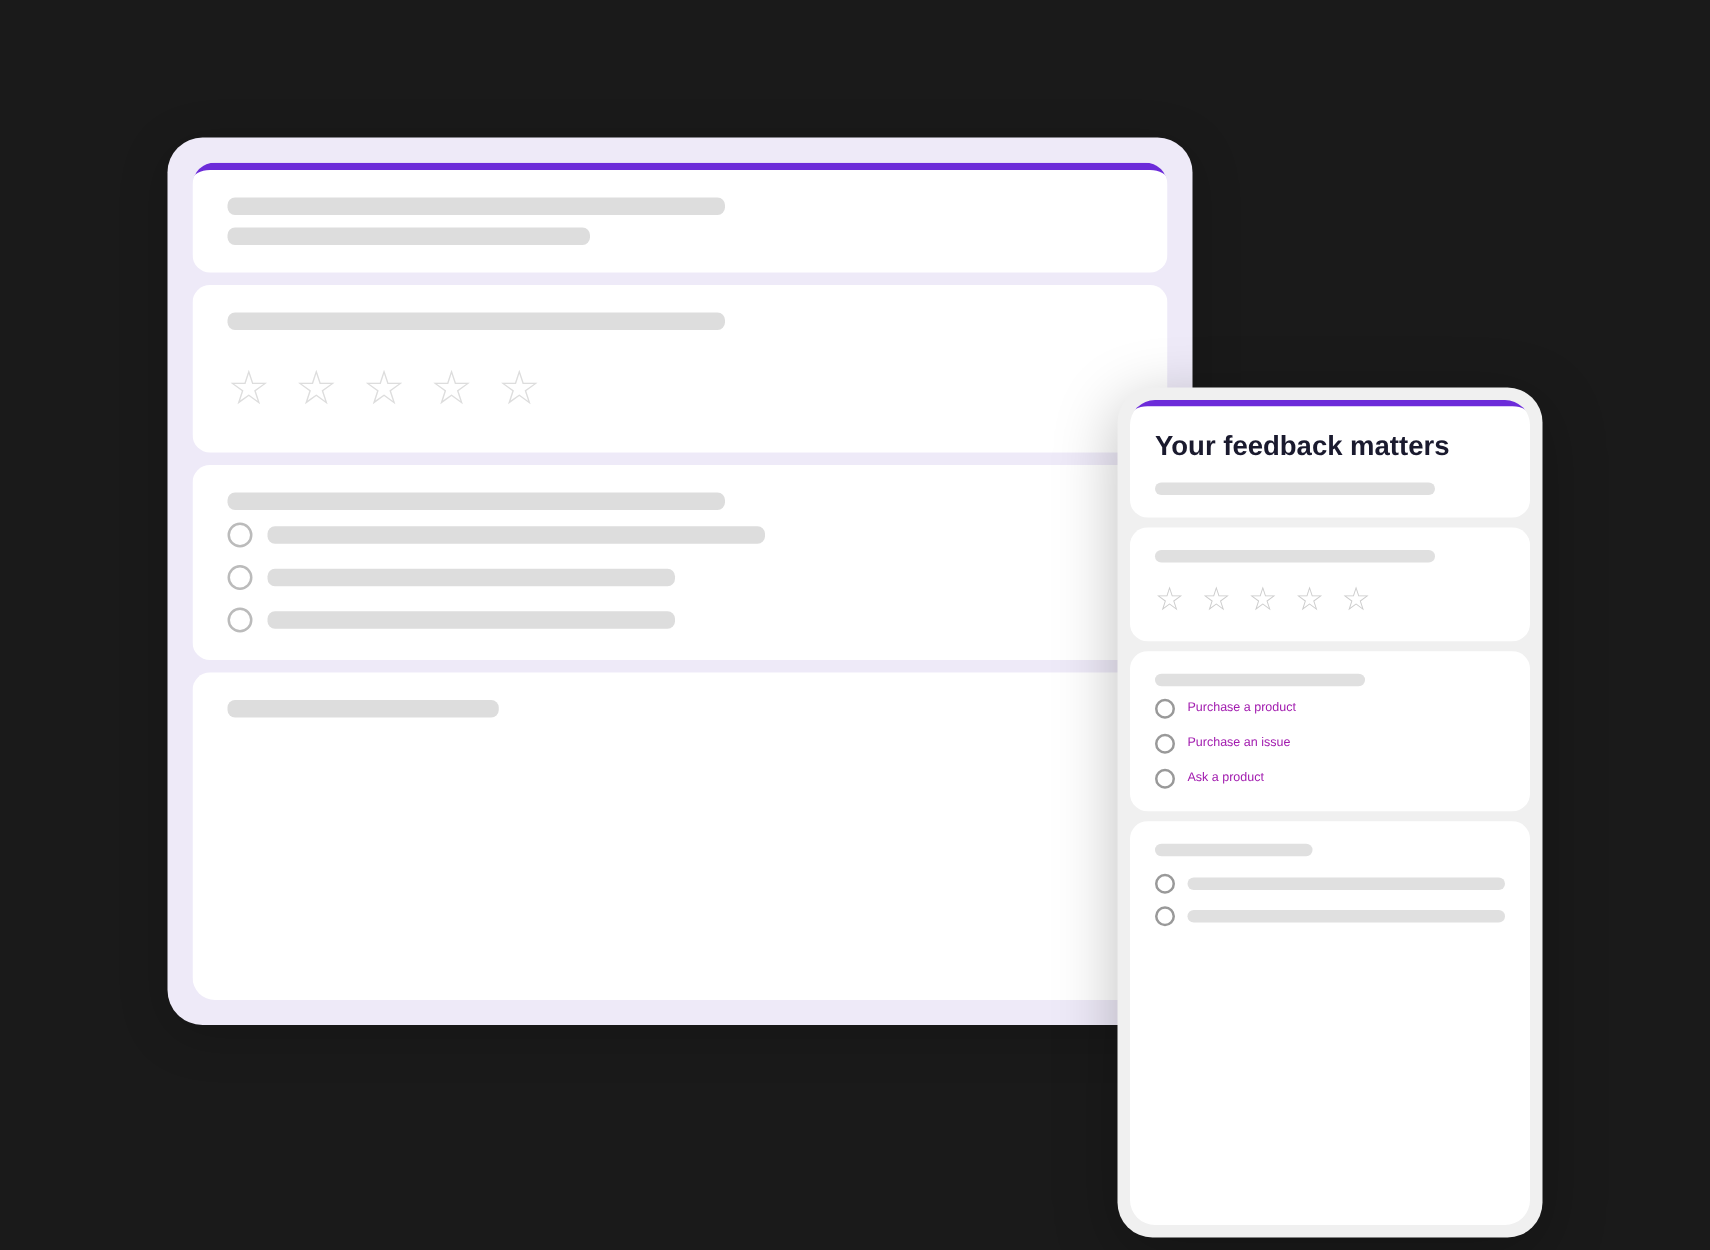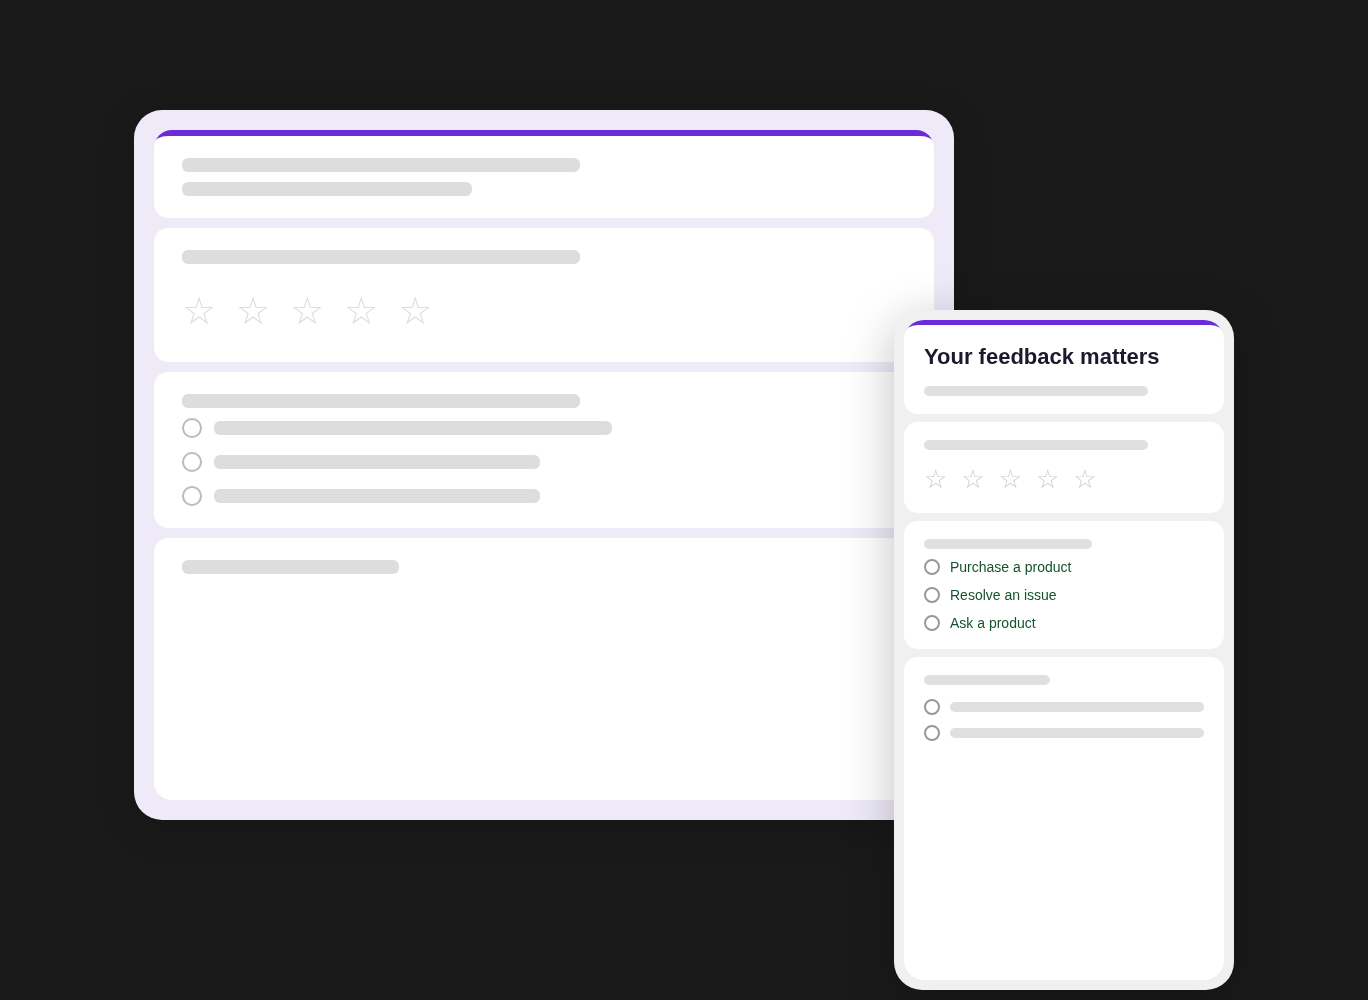--- a/index.html
+++ b/index.html
@@ -188,22 +188,22 @@
 
     .phone-radio-circle {
       width: 16px;
       height: 16px;
       border: 2px solid #999;
       border-radius: 50%;
       flex-shrink: 0;
     }
 
     .phone-option-label {
-      font-size: 14px;
-      color: #14532d;
+      font-size: 10px;
+      color: #a21caf;
     }
 
     
     .phone-radio-skel-row {
       display: flex;
       align-items: center;
       gap: 10px;
       margin-top: 10px;
     }
 
@@ -284,21 +284,21 @@
 
       <div class="phone-card">
         <div class="phone-skel medium"></div>
         <div class="phone-options">
           <div class="phone-option-row">
             <div class="phone-radio-circle"></div>
             <span class="phone-option-label">Purchase a product</span>
           </div>
           <div class="phone-option-row">
             <div class="phone-radio-circle"></div>
-            <span class="phone-option-label">Resolve an issue</span>
+            <span class="phone-option-label">Purchase an issue</span>
           </div>
           <div class="phone-option-row">
             <div class="phone-radio-circle"></div>
             <span class="phone-option-label">Ask a product</span>
           </div>
         </div>
       </div>
 
       <div class="phone-card" style="flex:1">
         <div class="phone-skel short"></div>

